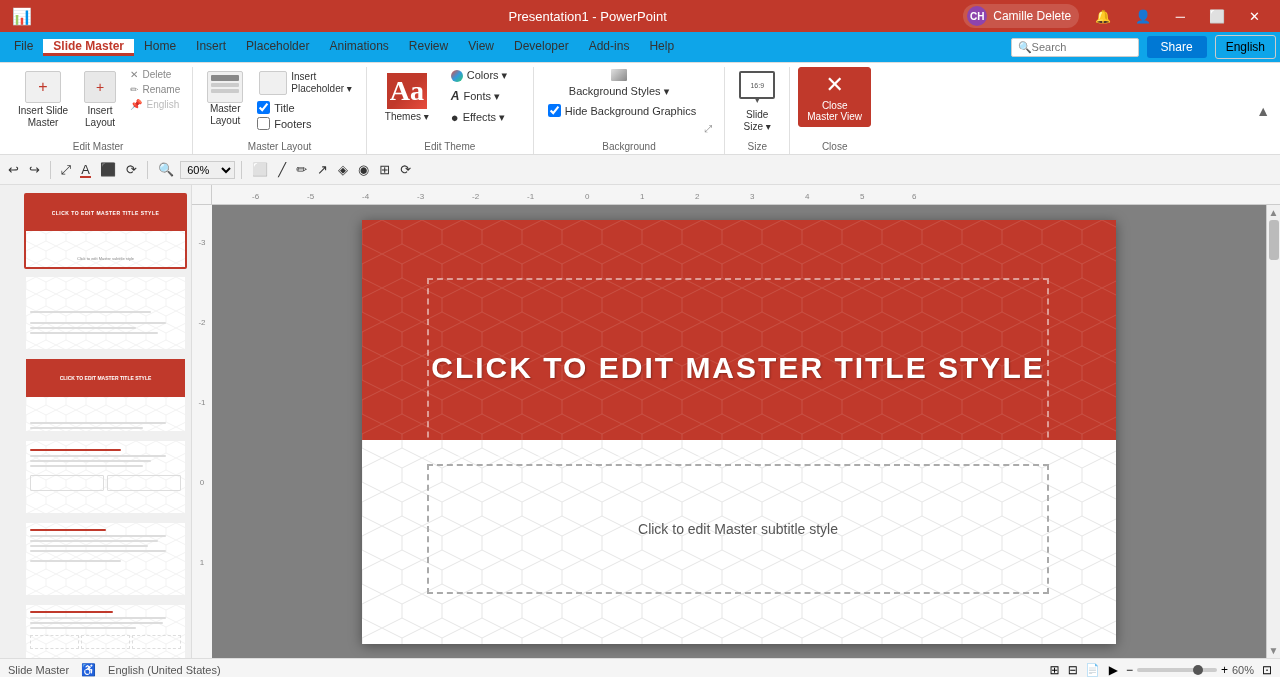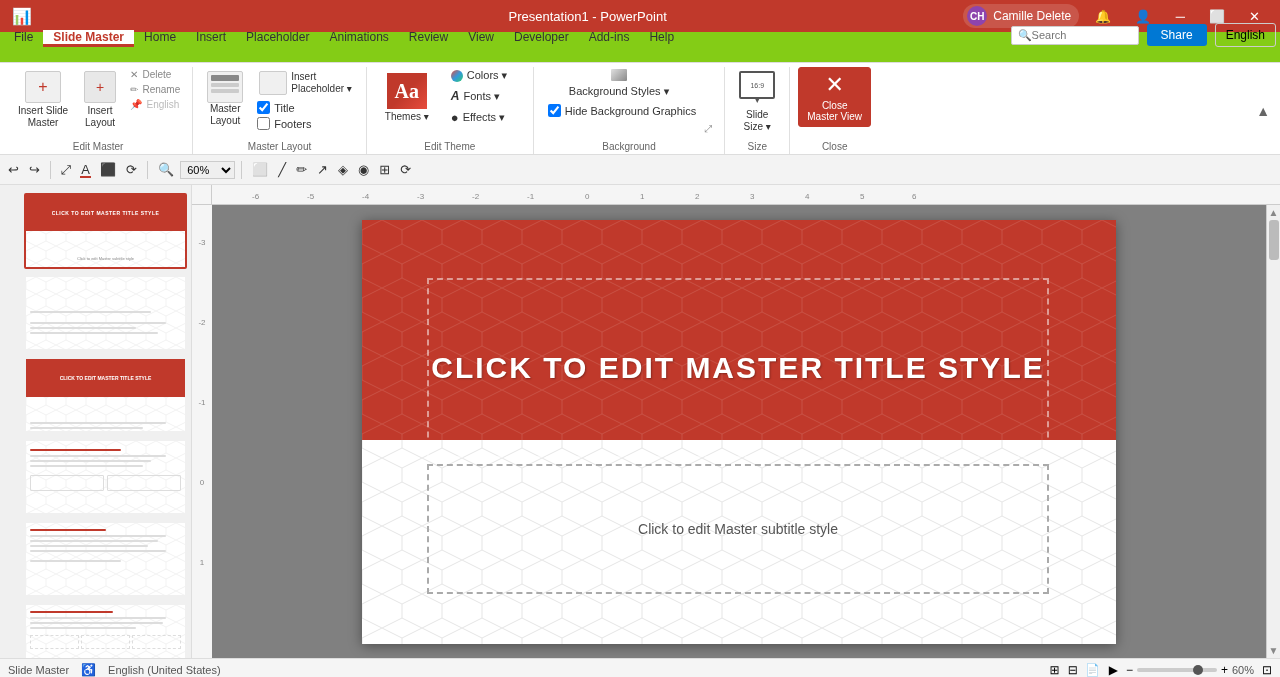--- a/index.html
+++ b/index.html
@@ -26,24 +26,24 @@
       padding: 2px 8px 2px 4px;
       font-size: 12px; color: white;
     }
     .user-avatar {
       width: 20px; height: 20px; background: #8e44ad; border-radius: 50%;
       display: flex; align-items: center; justify-content: center; font-size: 10px; font-weight: bold; color: white;
     }
 
     
     .menu-bar {
-      background: #84cc16;
+      background: #0ea5e9;
       height: 30px;
       display: flex;
-      align-items: flex-end;
+      align-items: center;
       border-bottom: 1px solid #ddd;
       padding: 15px 4px;
     }
     .menu-item {
       padding: 0 10px;
       display: flex; align-items: center;
       cursor: pointer; font-size: 12px; color: #333;
       border-bottom: 3px solid transparent;
     }
     .menu-item.active { background: #fff; border-bottom: 3px solid #c0392b; color: #c0392b; font-weight: 600; }
@@ -286,21 +286,21 @@
     .thumb-lines { position: absolute; left: 4px; right: 4px; top: 34px; display: flex; flex-direction: column; gap: 3px; }
     .thumb-line { height: 2px; background: #ddd; border-radius: 1px; }
     .thumb-line-red { background: #c0392b; height: 2px; }
 
     
     .aa-icon {
       width: 40px; height: 36px;
       background: linear-gradient(135deg, #c0392b 50%, #e74c3c 100%);
       border-radius: 0;
       display: flex; align-items: center; justify-content: center;
-      font-size: 20px; font-weight: bold; color: white; font-family: serif;
+      font-size: 28px; font-weight: bold; color: white; font-family: serif;
     }
 
     
     .bg-group-col { display: flex; flex-direction: column; gap: 2px; }
 
     
     .edit-master-col { display: flex; flex-direction: column; gap: 0; justify-content: center; }
     .edit-btn-row {
       display: flex; align-items: center; gap: 4px;
       padding: 2px 4px; cursor: pointer; border-radius: 2px;

